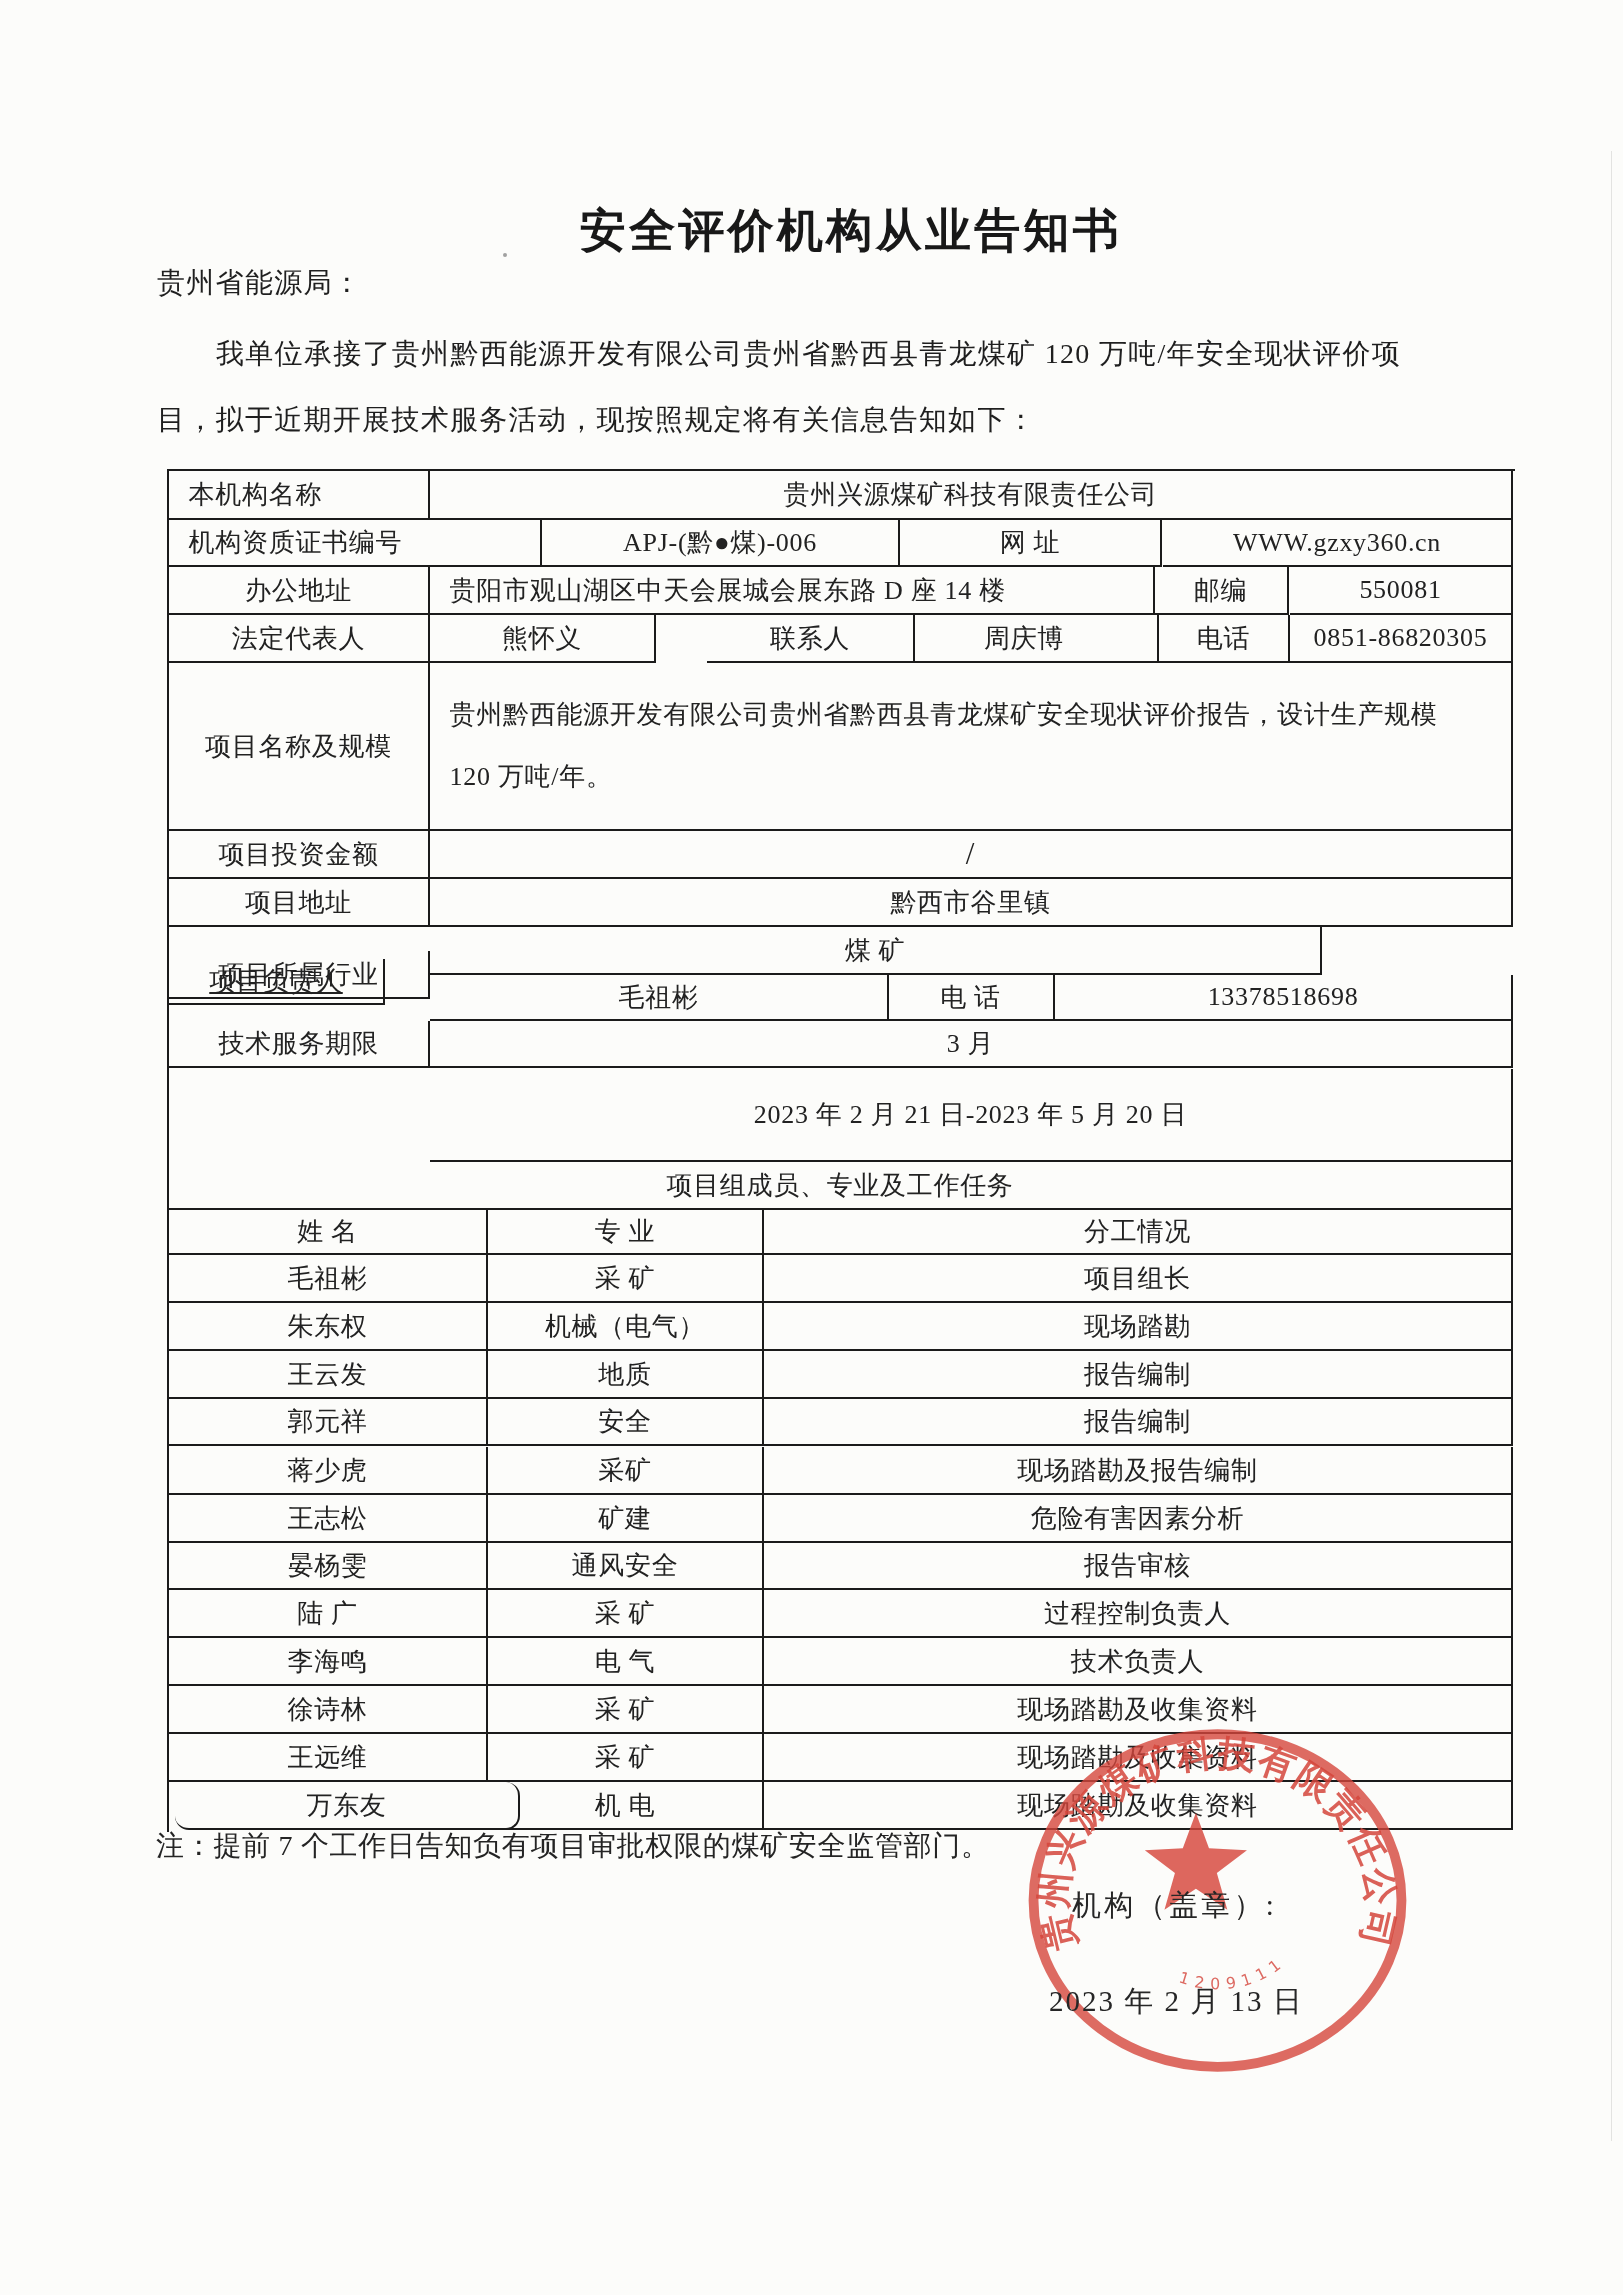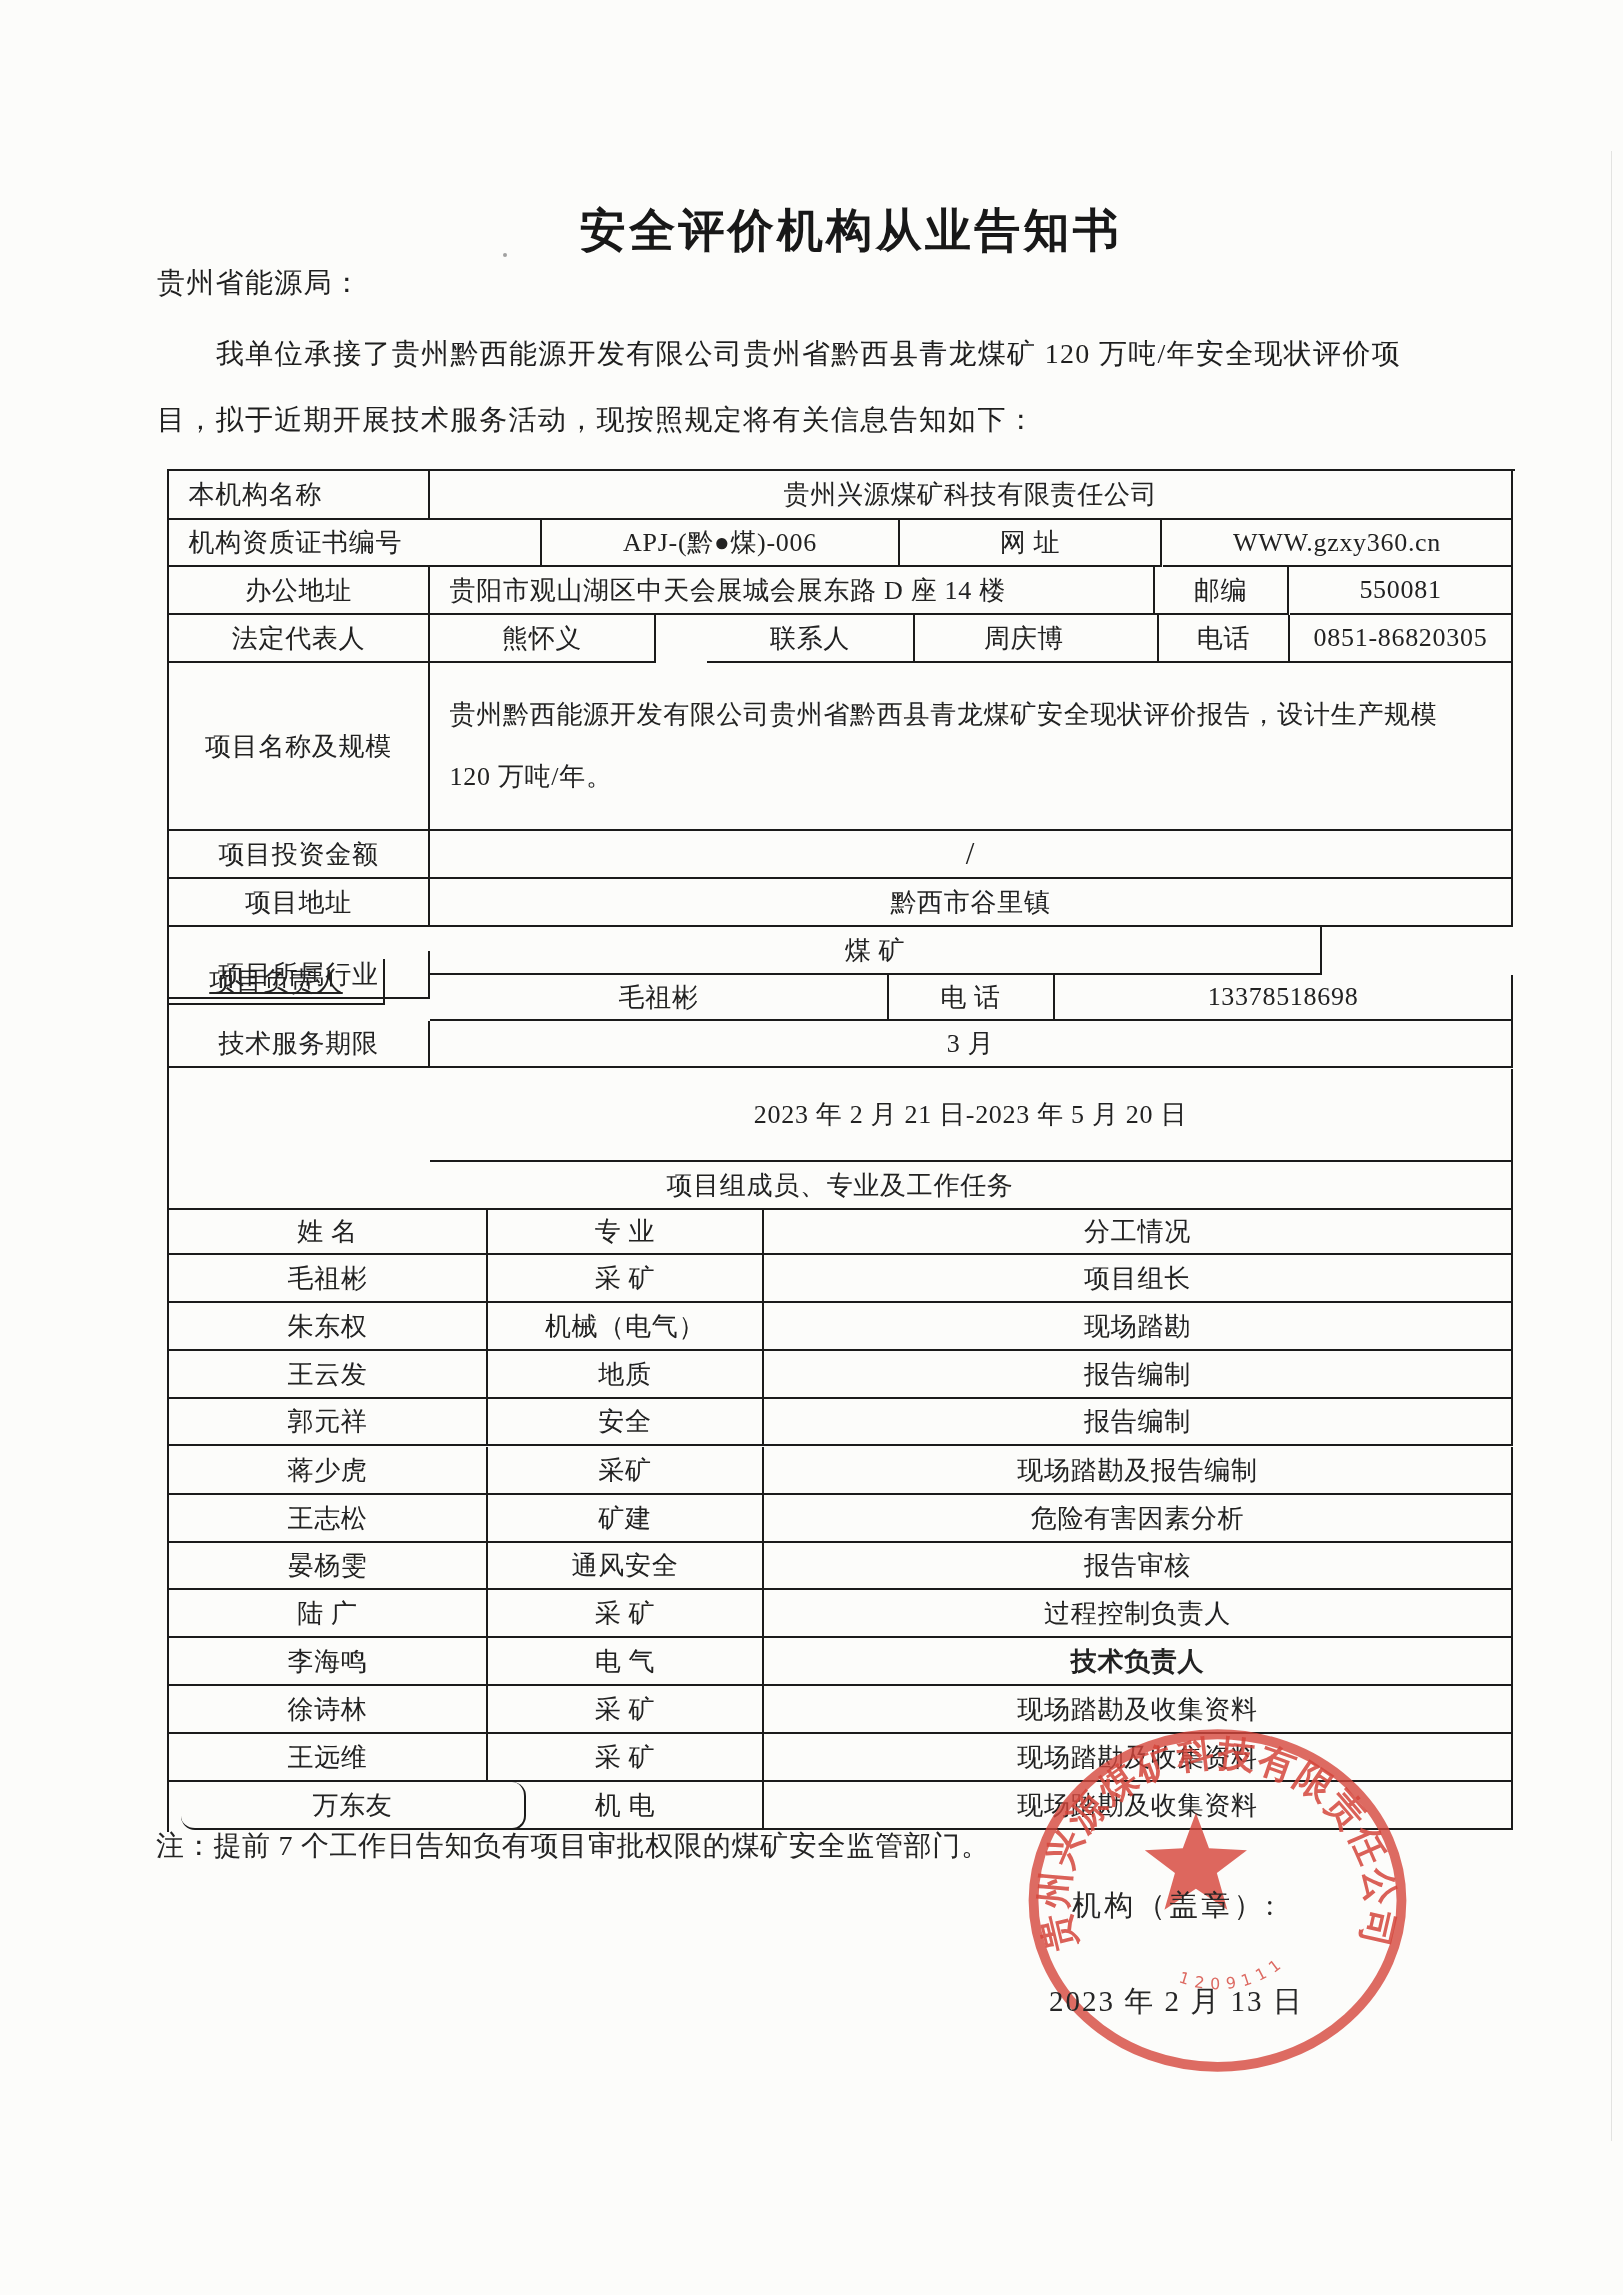--- a/index.html
+++ b/index.html
@@ -115,28 +115,28 @@
       <div class="cell" style="left: 319px; top: 1024px; width: 276px; height: 48px;">矿建</div>
       <div class="cell" style="left: 595px; top: 1024px; width: 749px; height: 48px;">危险有害因素分析</div>
       <div class="cell" style="left: 0px; top: 1071px; width: 319px; height: 48px;">晏杨雯</div>
       <div class="cell" style="left: 319px; top: 1071px; width: 276px; height: 48px;">通风安全</div>
       <div class="cell" style="left: 595px; top: 1071px; width: 749px; height: 48px;">报告审核</div>
       <div class="cell" style="left: 0px; top: 1119px; width: 319px; height: 48px;">陆  广</div>
       <div class="cell" style="left: 319px; top: 1119px; width: 276px; height: 48px;">采 矿</div>
       <div class="cell" style="left: 595px; top: 1119px; width: 749px; height: 48px;">过程控制负责人</div>
       <div class="cell" style="left: 0px; top: 1167px; width: 319px; height: 48px;">李海鸣</div>
       <div class="cell" style="left: 319px; top: 1167px; width: 276px; height: 48px;">电 气</div>
-      <div class="cell" style="left: 595px; top: 1167px; width: 749px; height: 48px; font-weight: bold;">技术负责人</div>
+      <div class="cell" style="left: 595px; top: 1167px; width: 749px; height: 48px;">技术负责人</div>
       <div class="cell" style="left: 0px; top: 1215px; width: 319px; height: 48px;">徐诗林</div>
       <div class="cell" style="left: 319px; top: 1215px; width: 276px; height: 48px;">采 矿</div>
       <div class="cell" style="left: 595px; top: 1215px; width: 749px; height: 48px;">现场踏勘及收集资料</div>
       <div class="cell" style="left: 0px; top: 1263px; width: 319px; height: 48px;">王远维</div>
       <div class="cell" style="left: 319px; top: 1263px; width: 276px; height: 48px;">采 矿</div>
       <div class="cell" style="left: 595px; top: 1263px; width: 749px; height: 48px;">现场踏勘及收集资料</div>
-      <div class="cell" style="left: 12px; top: 1311px; width: 345px; height: 48px; border-radius: 14px;">万东友</div>
+      <div class="cell" style="left: 6px; top: 1311px; width: 345px; height: 48px; border-radius: 14px;">万东友</div>
       <div class="cell" style="left: 319px; top: 1311px; width: 276px; height: 48px;">机 电</div>
       <div class="cell" style="left: 595px; top: 1311px; width: 749px; height: 48px;">现场踏勘及收集资料</div>
     </div>
 
   <div class="abs note">注：提前 7 个工作日告知负有项目审批权限的煤矿安全监管部门。</div>
 
   <svg class="seal" viewBox="0 0 640 600">
     <defs>
       <path id="ring-text-path" d="M 104 364 A 230 205 0 1 1 536 364" fill="none"></path>
       <path id="serial-path" d="M 205 381 A 150 135 0 0 0 435 381" fill="none"></path>

